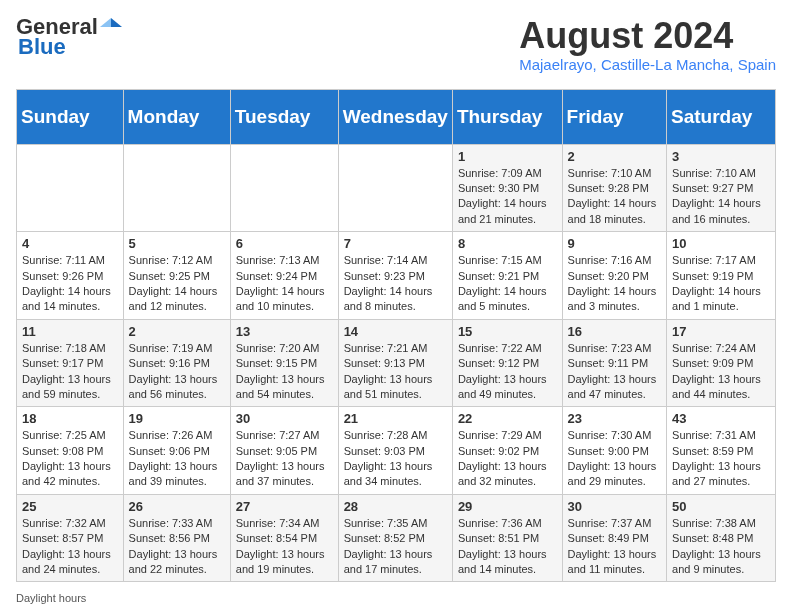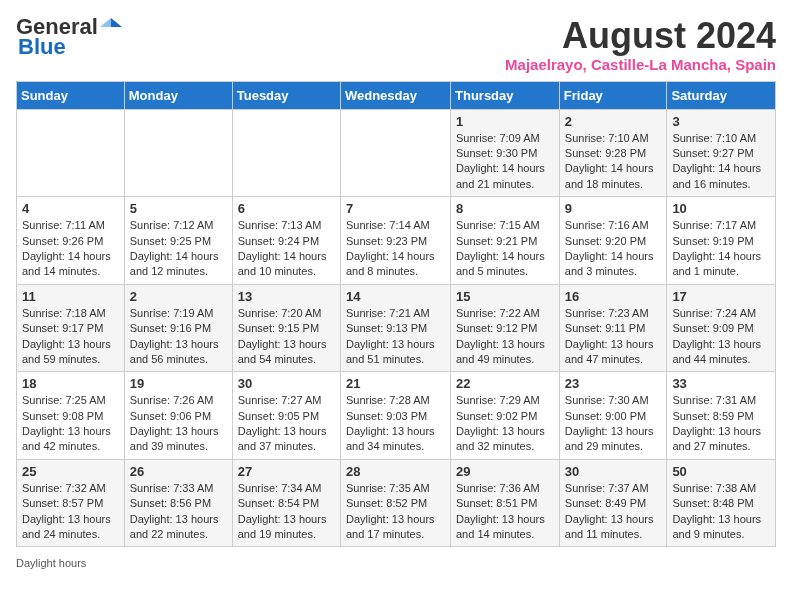--- a/index.html
+++ b/index.html
@@ -7,59 +7,57 @@
       font-family: Arial, sans-serif;
       background: #fff;
       width: 792px;
       min-height: 612px;
       padding: 16px;
     }
     .header-area {
       display: flex;
       align-items: flex-start;
       justify-content: space-between;
-      margin-bottom: 8px;
+      margin-bottom: 16px;
     }
     .logo {
       display: flex;
       flex-direction: column;
       align-items: flex-start;
     }
     .logo-text {
       font-size: 22px;
       font-weight: bold;
       line-height: 1;
     }
     .logo-general { color: #333; }
     .logo-blue { color: #1a6bbf; }
     .title-area {
-      text-align: right;
     }
     .calendar-title {
       font-size: 36px;
       font-weight: bold;
       color: #333;
       line-height: 1.1;
     }
     .calendar-subtitle {
       font-size: 15px;
-      color: #ec4899;
-      font-weight: bold;
+      color: #3b82f6;
     }
     .calendar {
       width: 100%;
       border-collapse: collapse;
       font-size: 11px;
     }
     .calendar thead th {
       background-color: #2277cc;
       color: #fff;
-      padding: 6px 4px;
+      padding: 16px 4px;
       text-align: left;
-      font-size: 13px;
+      font-size: 19px;
       font-weight: bold;
       border: 1px solid #ccc;
       margin-left: 48px;
     }
     .calendar tbody td {
       vertical-align: top;
       border: 1px solid #ccc;
       padding: 4px 5px;
       width: 113px;
       min-height: 70px;
@@ -222,21 +220,21 @@
         </td>
         <td>
           <span class="day-num">22</span>
           <div class="day-info">Sunrise: 7:29 AM<br>Sunset: 9:02 PM<br>Daylight: 13 hours and 32 minutes.</div>
         </td>
         <td>
           <span class="day-num">23</span>
           <div class="day-info">Sunrise: 7:30 AM<br>Sunset: 9:00 PM<br>Daylight: 13 hours and 29 minutes.</div>
         </td>
         <td>
-          <span class="day-num">33</span>
+          <span class="day-num">43</span>
           <div class="day-info">Sunrise: 7:31 AM<br>Sunset: 8:59 PM<br>Daylight: 13 hours and 27 minutes.</div>
         </td>
       </tr>
       <tr>
         <td>
           <span class="day-num">25</span>
           <div class="day-info">Sunrise: 7:32 AM<br>Sunset: 8:57 PM<br>Daylight: 13 hours and 24 minutes.</div>
         </td>
         <td>
           <span class="day-num">26</span>

